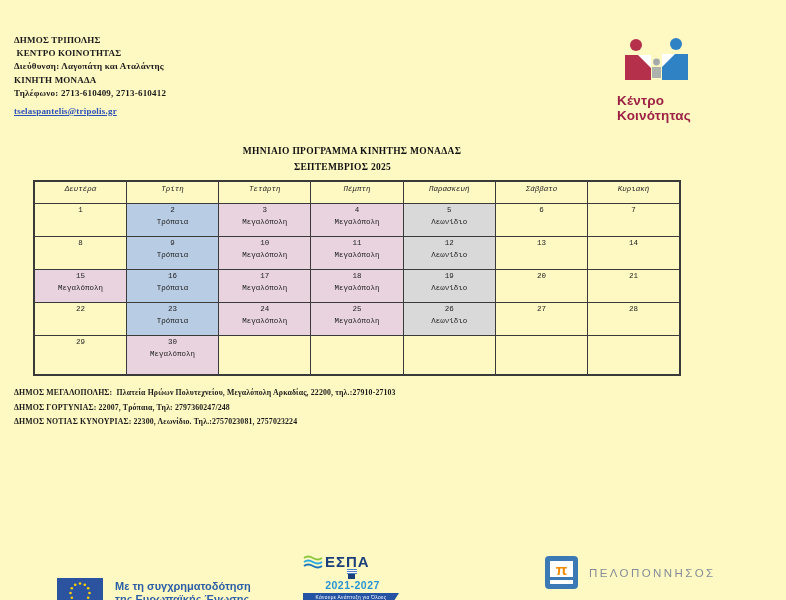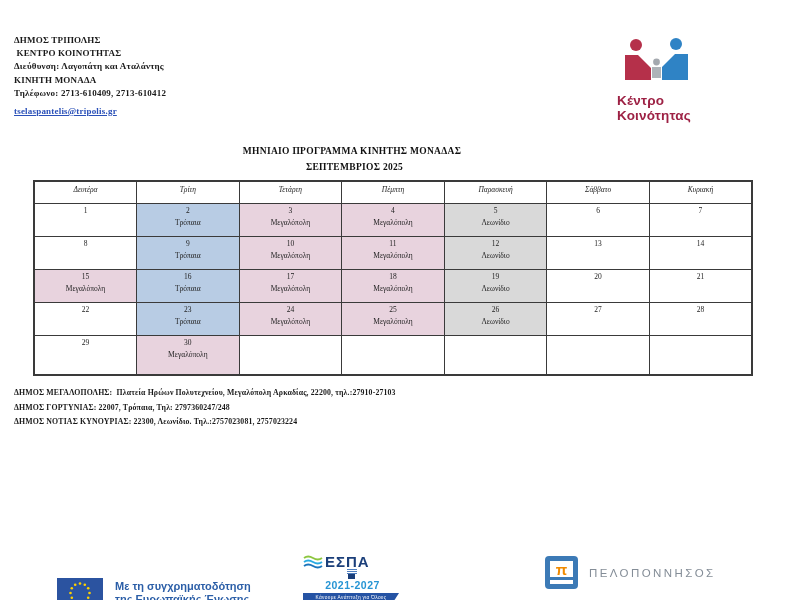--- a/index.html
+++ b/index.html
@@ -1,19 +1,19 @@
 <!DOCTYPE html>
 <html><head>
 <meta charset="utf-8">
 <style>
   * { margin:0; padding:0; box-sizing:border-box; }
   html,body { background:#e9e9e9; }
   body { font-family:"Liberation Serif", serif; }
   .page {
-    position:relative; width:786px; height:600px; background:#ffffff;
+    position:relative; width:786px; height:600px; background:#fef9c3;
     overflow:hidden; margin:0 auto;
   }
 
   
   .org-block { position:absolute; left:14px; top:34px; }
   .org-block .line {
     font-size:9px; font-weight:bold; color:#1a1a1a;
     line-height:13.2px; white-space:pre; letter-spacing:.2px;
   }
   .org-block .email-link {
@@ -26,27 +26,28 @@
   .kk-logo .kk-icon { margin-left:6px; }
   .kk-logo .kk-text {
     font-family:"Liberation Sans", sans-serif; font-weight:bold;
     font-size:13.5px; line-height:14.5px; color:#9d2144; letter-spacing:.2px;
   }
 
   
   .doc-title { position:absolute; left:0; top:146px; width:704px; text-align:center;
     font-size:9.5px; font-weight:bold; color:#111; letter-spacing:.3px; }
   .doc-subtitle { position:absolute; left:0; top:162px; width:685px; text-align:center;
-    font-size:9.5px; font-weight:bold; color:#111; letter-spacing:.3px;margin-left:12px; }
+    font-size:9.5px; font-weight:bold; color:#111; letter-spacing:.3px; }
 
   
   table.calendar {
-    position:absolute; left:33px; top:180px; width:720px;
+    position:absolute; left:33px; top:180px; width:648px;
     border-collapse:collapse; table-layout:fixed;
     border:2px solid #3a3a3a;
+    font-family:Liberation Mono, monospace;
   }
   table.calendar th, table.calendar td {
     border:1px solid #3a3a3a; text-align:center; vertical-align:top;
   }
   table.calendar th {
     height:22px; font-weight:normal; font-style:italic;
     font-size:7.5px; color:#222; padding-top:3px;
   }
   table.calendar td { height:33px; padding-top:2px; }
   table.calendar tr:nth-child(5) td { height:40px; }

